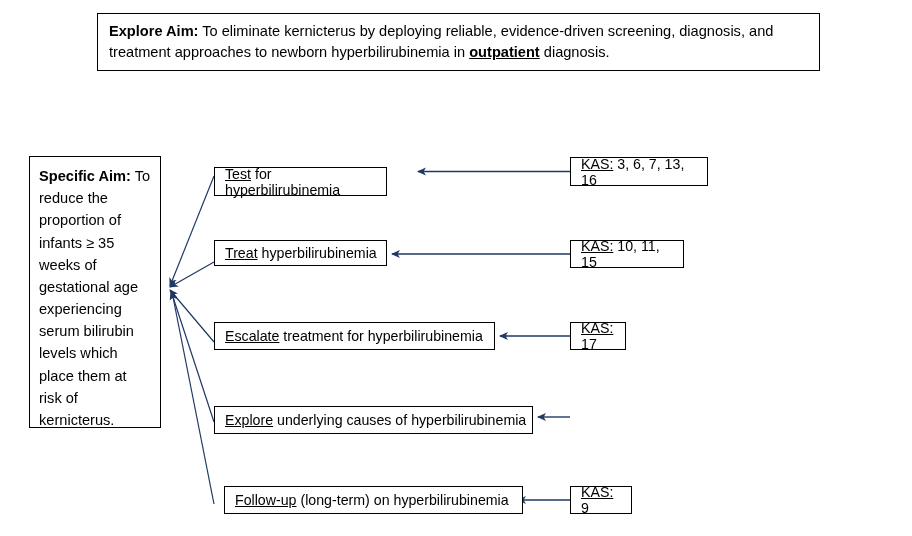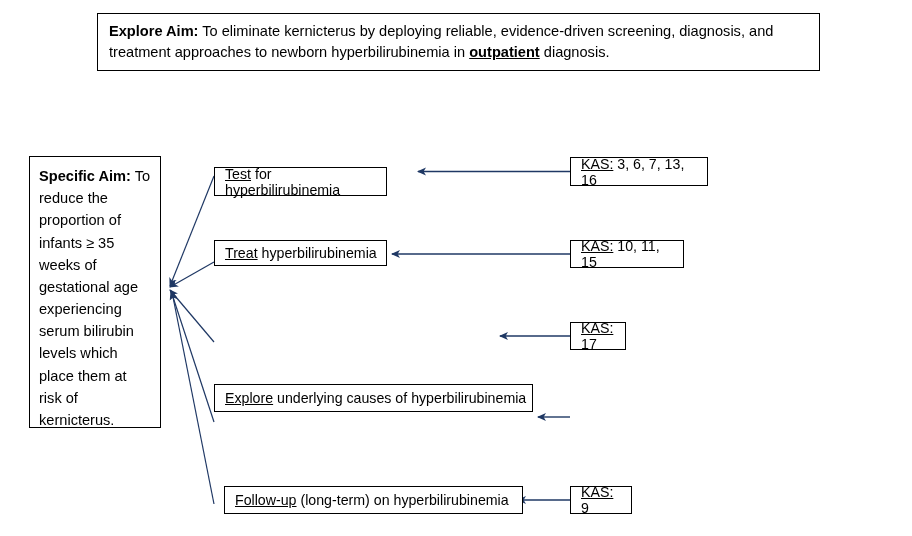--- a/index.html
+++ b/index.html
@@ -60,21 +60,21 @@
 
   
   .driver {
     padding: 0 0 0 10px;
     font-size: 14.2px;
     left: 214px;
   }
   #driver-test     { top: 157px; width: 173px; height: 29px; margin-top: 10px; }
   #driver-treat    { top: 240px; width: 173px; height: 26px; }
   #driver-escalate { top: 322px; width: 281px; height: 28px; }
-  #driver-explore  { top: 384px; width: 319px; height: 28px; }
+  #driver-explore  { top: 406px; width: 319px; height: 28px; }
   #driver-followup { top: 486px; width: 299px; height: 28px; margin-left: 10px; }
 
   
   .kas {
     padding: 0 15px 0 10px;
     font-size: 14.2px;
     left: 570px;
   }
   #kas-test     { top: 157px; width: 138px; height: 29px; }
   #kas-treat    { top: 240px; width: 114px; height: 28px; }
@@ -126,20 +126,23 @@
       <span class="b">Specific Aim:</span><span> To reduce the proportion of infants ≥ 35 weeks of gestational age experiencing serum bilirubin levels which place them at risk of kernicterus.</span>
     </div>
   </div>
 
   <div class="box driver" id="driver-test">
     <span><span class="u">Test</span><span> for hyperbilirubinemia</span></span>
   </div>
   <div class="box driver" id="driver-treat">
     <span><span class="u">Treat</span><span> hyperbilirubinemia</span></span>
   </div>
+  <div class="box driver" id="driver-escalate">
+    <span><span class="u">Escalate</span><span> treatment for hyperbilirubinemia</span></span>
+  </div>
   <div class="box driver" id="driver-explore">
     <span><span class="u">Explore</span><span> underlying causes of hyperbilirubinemia</span></span>
   </div>
   <div class="box driver" id="driver-followup">
     <span><span class="u">Follow-up</span><span> (long-term) on hyperbilirubinemia</span></span>
   </div>
 
   <div class="box kas" id="kas-test">
     <span><span class="u">KAS:</span><span> 3, 6, 7, 13, 16</span></span>
   </div>

